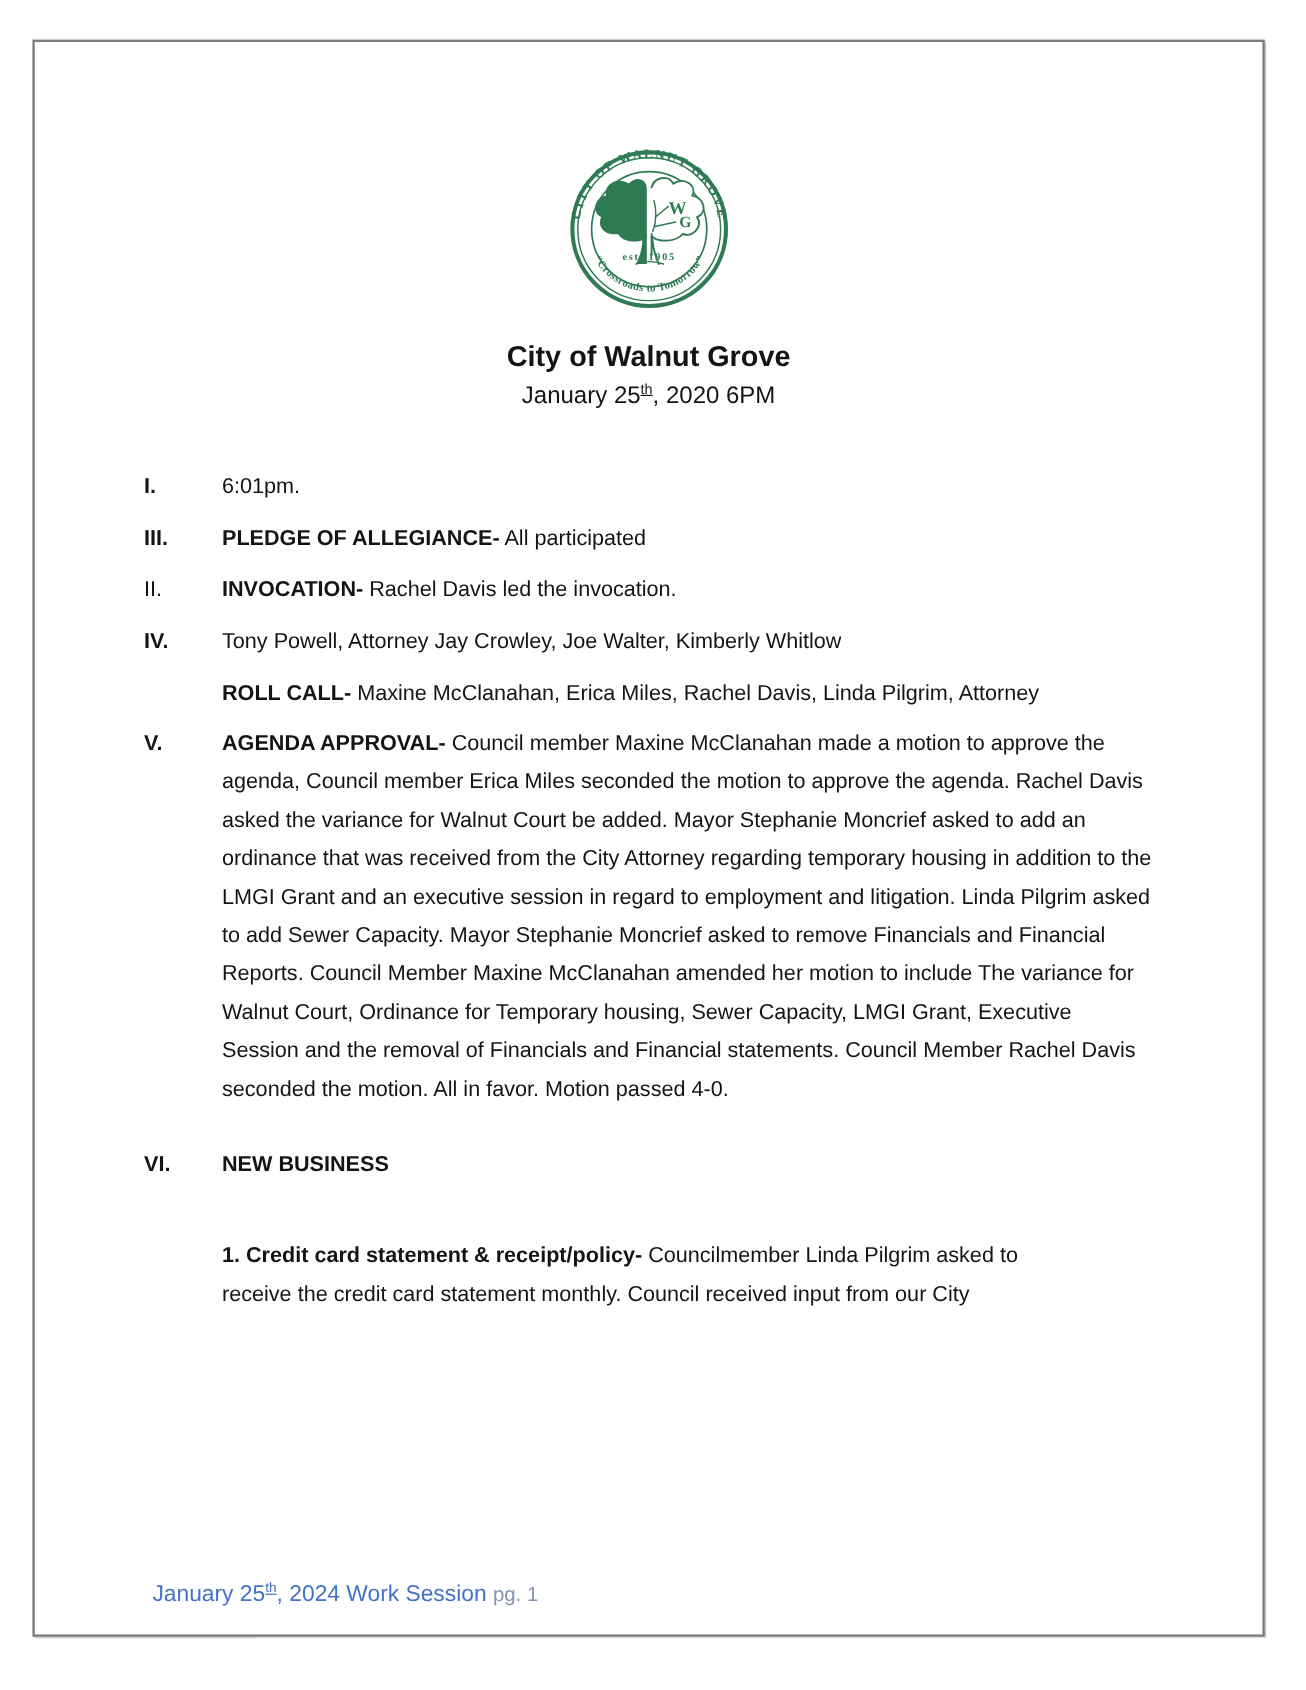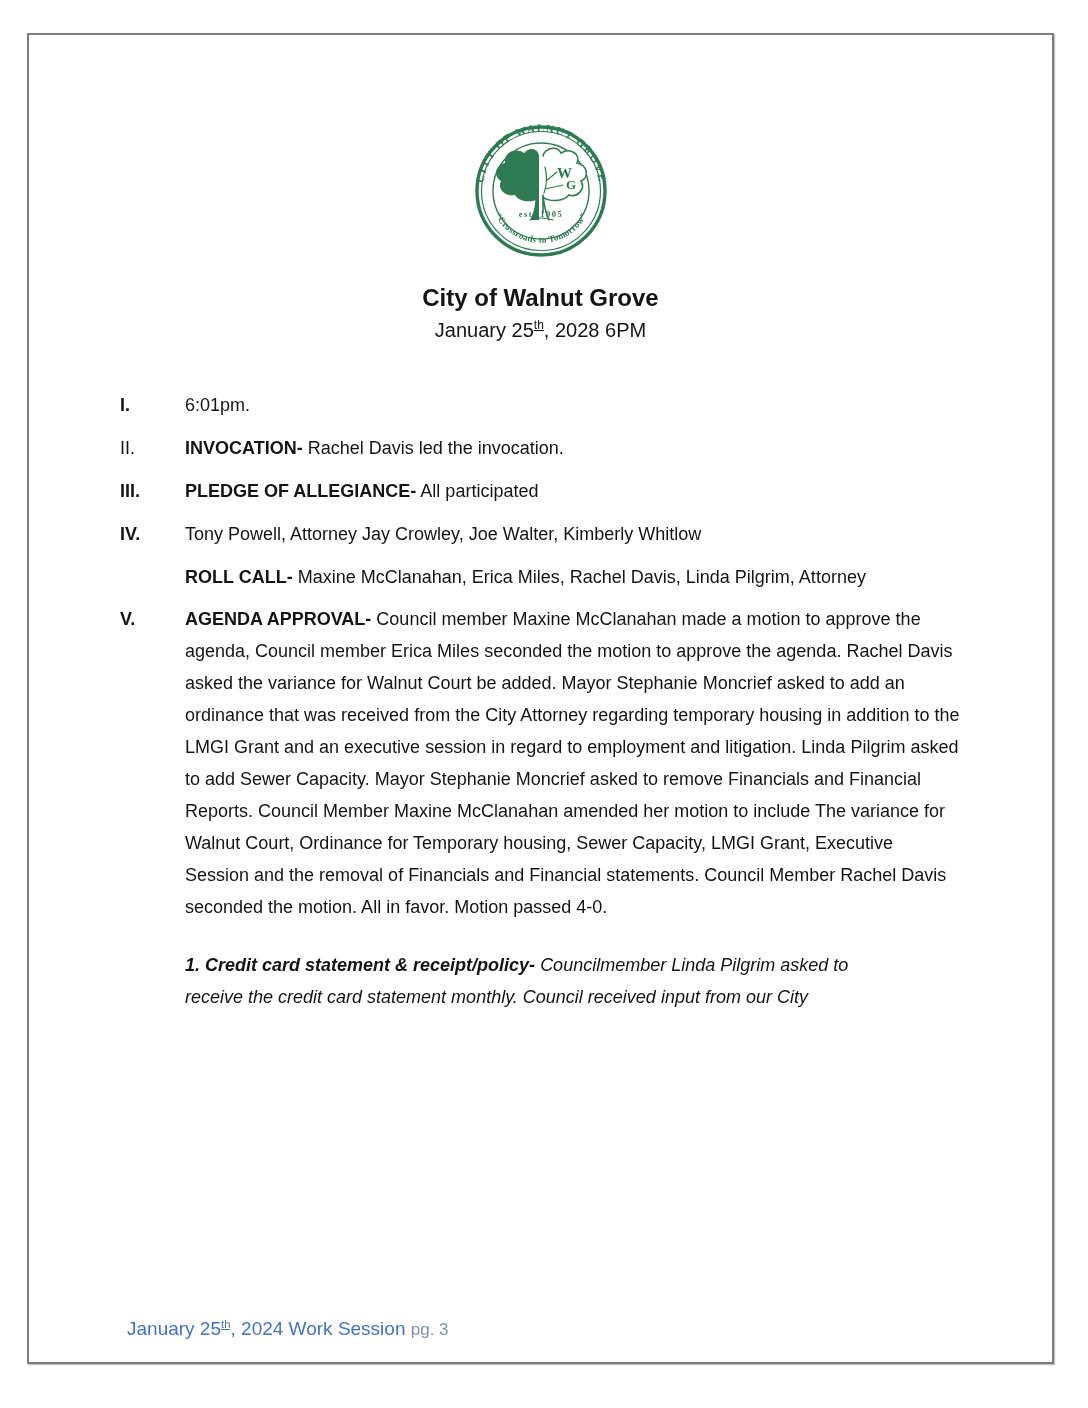--- a/index.html
+++ b/index.html
@@ -34,26 +34,25 @@
   .item { display: grid; grid-template-columns: 65px 1fr; }
   .ds { line-height: 43px; }
   .ls { line-height: 32px; }
   .item-v { margin-top: 4px; }
   .item-vi { margin-top: 26px; }
   .num { font-weight: bold; }
   .num.regular { font-weight: normal; }
   .bold { font-weight: bold; }
 
   .sub-item {
-    margin-top: 26px;
+    margin-top: 38px;
     margin-left: 65px;
     line-height: 32px;
     font-size: 18px;
     max-width: 700px;
-    font-style: italic;
   }
 
   .footer {
     position: absolute;
     left: 127px; top: 1318px;
     font-size: 19px;
     color: var(--footer-blue, #4472c4);
   }
   .footer .page-num { color: var(--page-num, #8293ae); font-size: 17px; }
 </style>
@@ -87,59 +86,63 @@
         <path fill="none" stroke="currentColor" stroke-width="1.2" stroke-linecap="round" d="M71,70 C74,62 74,52 72,44 M73,58 L84,49 M72,66 L90,62 M57,97 Q68,93 80,97"></path>
 
         <text class="seal-serif" x="84" y="55" font-size="15" fill="currentColor">W</text>
         <text class="seal-serif" x="93" y="66" font-size="13" fill="currentColor">G</text>
         <text class="seal-serif" x="68" y="94" font-size="8.5" letter-spacing="1.5" text-anchor="middle" fill="currentColor">est. 1905</text>
       </svg>
     </div>
 
     <div class="header-block">
       <div class="doc-title">City of Walnut Grove</div>
-      <div class="header-line"><span>January 25</span><sup class="sp">th</sup><span>, 2028 6PM</span></div>
+      <div class="header-line"><span>January 25</span><sup class="sp">th</sup><span>, 2020 6PM</span></div>
     </div>
 
     <div class="agenda">
 
       <div class="item ds">
         <div class="num">I.</div>
         <div>
           <div>6:01pm.</div>
         </div>
       </div>
 
       <div class="item ds">
-        <div class="num regular">II.</div>
-        <div><span class="bold">INVOCATION-</span> <span>Rachel Davis led the invocation.</span></div>
+        <div class="num">III.</div>
+        <div><span class="bold">PLEDGE OF ALLEGIANCE-</span> <span>All participated</span></div>
       </div>
 
       <div class="item ds">
-        <div class="num">III.</div>
-        <div><span class="bold">PLEDGE OF ALLEGIANCE-</span> <span>All participated</span></div>
+        <div class="num regular">II.</div>
+        <div><span class="bold">INVOCATION-</span> <span>Rachel Davis led the invocation.</span></div>
       </div>
 
       <div class="item ds">
         <div class="num">IV.</div>
         <div>
           <div>Tony Powell, Attorney Jay Crowley, Joe Walter, Kimberly Whitlow</div>
           <div><span class="bold">ROLL CALL-</span> <span>Maxine McClanahan, Erica Miles, Rachel Davis, Linda Pilgrim, Attorney</span></div>
         </div>
       </div>
 
       <div class="item ls item-v">
         <div class="num">V.</div>
         <div><span class="bold">AGENDA APPROVAL-</span> <span>Council member Maxine McClanahan made a motion to approve the agenda, Council member Erica Miles seconded the motion to approve the agenda. Rachel Davis asked the variance for Walnut Court be added. Mayor Stephanie Moncrief asked to add an ordinance that was received from the City Attorney regarding temporary housing in addition to the LMGI Grant and an executive session in regard to employment and litigation. Linda Pilgrim asked to add Sewer Capacity. Mayor Stephanie Moncrief asked to remove Financials and Financial Reports. Council Member Maxine McClanahan amended her motion to include The variance for Walnut Court, Ordinance for Temporary housing, Sewer Capacity, LMGI Grant, Executive Session and the removal of Financials and Financial statements. Council Member Rachel Davis seconded the motion. All in favor. Motion passed 4-0.</span></div>
       </div>
 
+      <div class="item ds item-vi">
+        <div class="num">VI.</div>
+        <div><span class="bold">NEW BUSINESS</span></div>
+      </div>
 
       <div class="sub-item">
         <span class="bold">1. Credit card statement &amp; receipt/policy-</span> <span>Councilmember Linda Pilgrim asked to receive the credit card statement monthly. Council received input from our City</span>
       </div>
 
     </div>
   </div>
 </div>
 
 <div class="footer">
-  <span>January 25</span><sup class="sp">th</sup><span>, 2024 Work Session</span> <span class="page-num">pg. 3</span>
+  <span>January 25</span><sup class="sp">th</sup><span>, 2024 Work Session</span> <span class="page-num">pg. 1</span>
 </div>
 
 </body></html>

